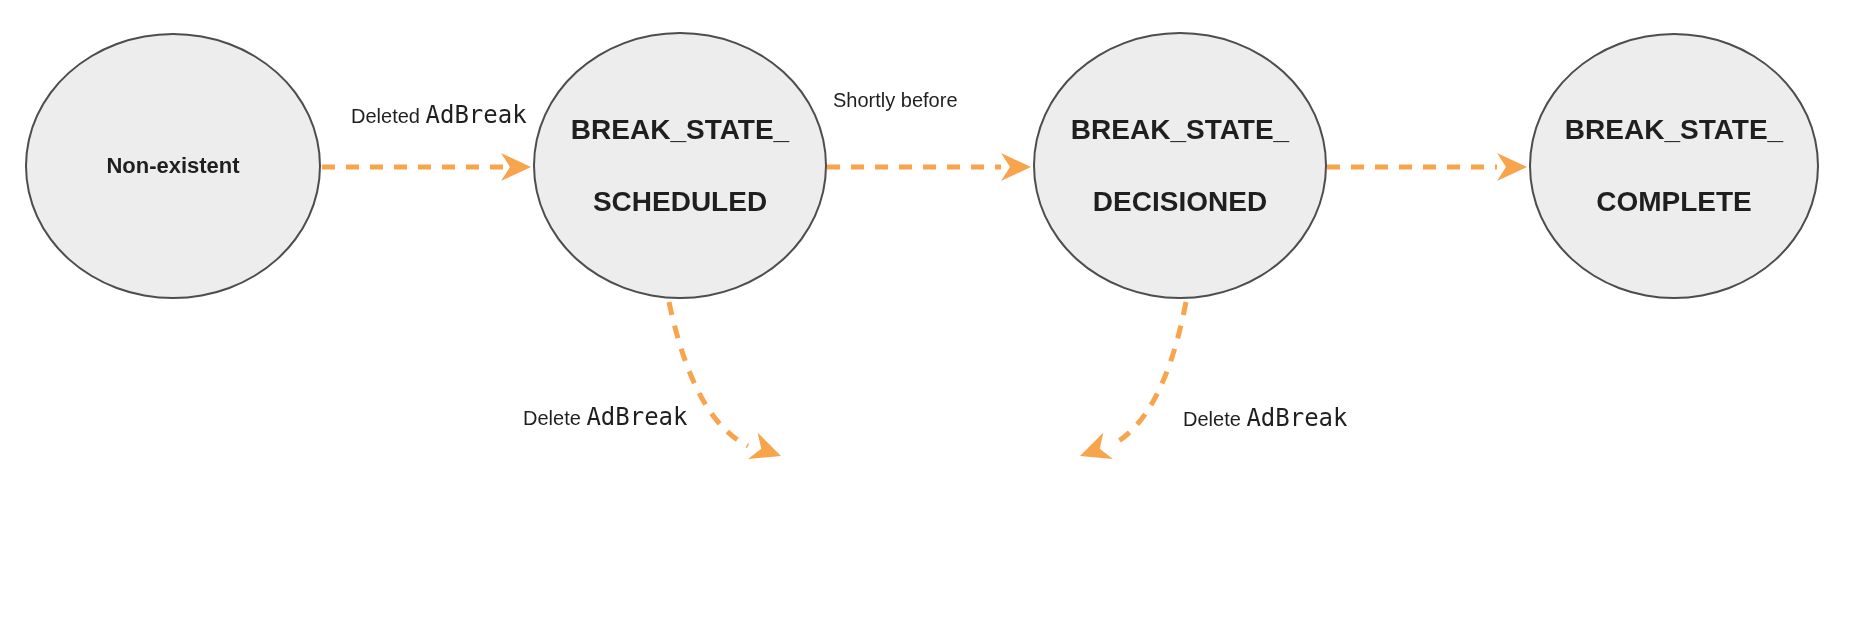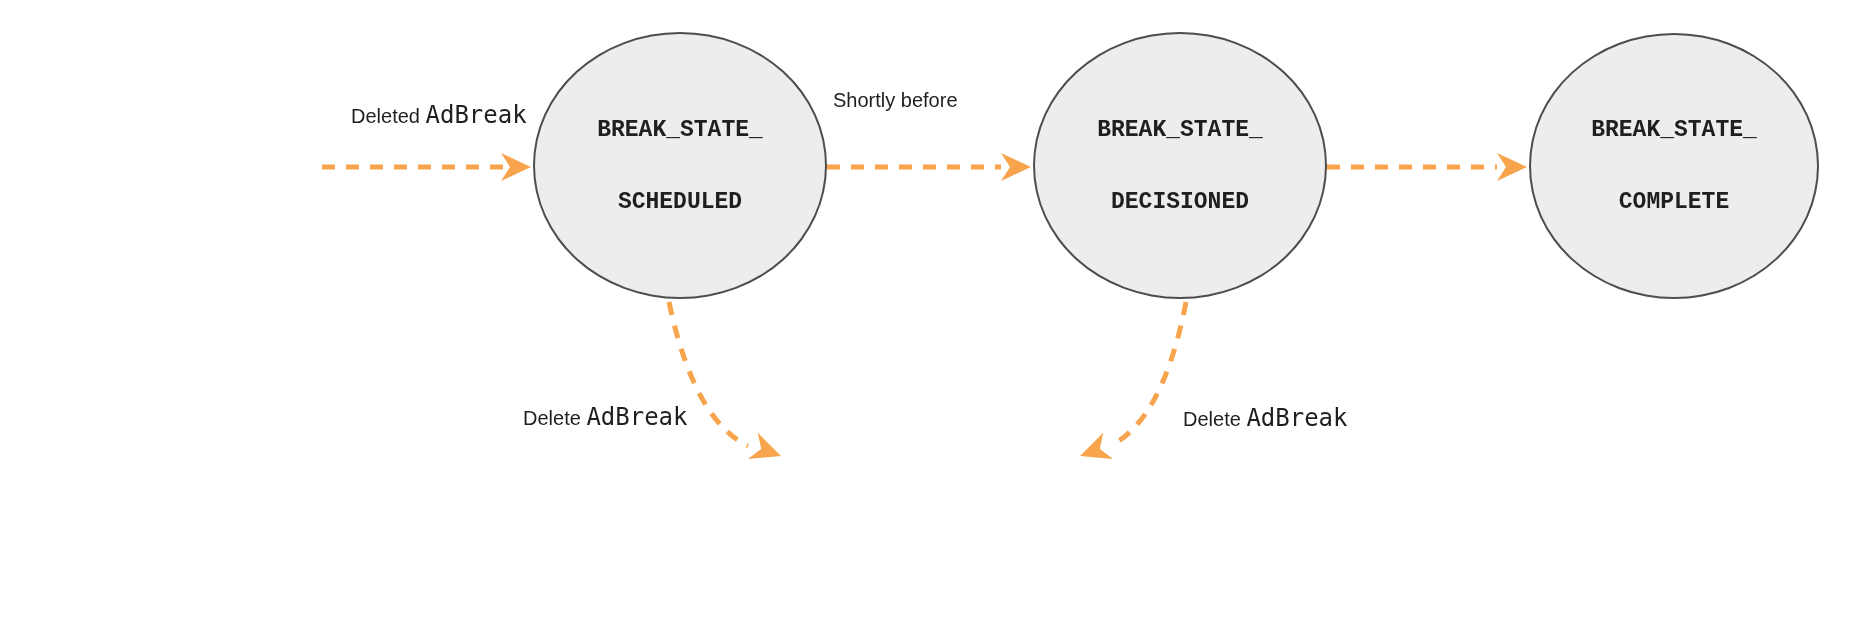--- a/index.html
+++ b/index.html
@@ -15,22 +15,22 @@
   }
   .state{
     position:absolute;box-sizing:border-box;border-radius:50%;
     background:var(--circle-fill);border:2px solid var(--circle-stroke);
     display:flex;align-items:center;justify-content:center;text-align:center;
   }
   .state-name{
     font-weight:bold;font-size:22px;line-height:26px;color:var(--text);
   }
   .state-code{
-    font-family:Liberation Mono, monospace;font-weight:bold;
-    font-size:23px;line-height:24px;color:var(--text);white-space:pre;
+    font-family:Liberation Sans, sans-serif;font-weight:bold;
+    font-size:28px;line-height:24px;color:var(--text);white-space:pre;
   }
   .t-label{
     position:absolute;font-size:20px;line-height:24px;color:var(--text);white-space:nowrap;
   }
   .t-label .code{
     font-family:"DejaVu Sans Mono", monospace;font-size:24px;
   }
   .t-label.multiline{white-space:normal;}
   svg.arrows{
     position:absolute;left:0;top:0;width:1858px;height:617px;pointer-events:none;
@@ -38,20 +38,23 @@
   .dash{
     fill:none;stroke:var(--arrow);stroke-width:5;stroke-dasharray:13 11;stroke-linecap:butt;
   }
   .head{fill:var(--arrow);stroke:none;}
 </style>
 </head>
 <body>
 
 <div class="canvas">
 
+  <div class="state" style="left:25px;top:33px;width:296px;height:266px;">
+    <div class="state-name">Non-existent</div>
+  </div>
 
   <div class="state" style="left:533px;top:32px;width:294px;height:267px;">
     <div class="state-code">
       <div>BREAK_STATE_</div>
       <div>SCHEDULED</div>
     </div>
   </div>
 
   <div class="state" style="left:1033px;top:32px;width:294px;height:267px;">
     <div class="state-code">

